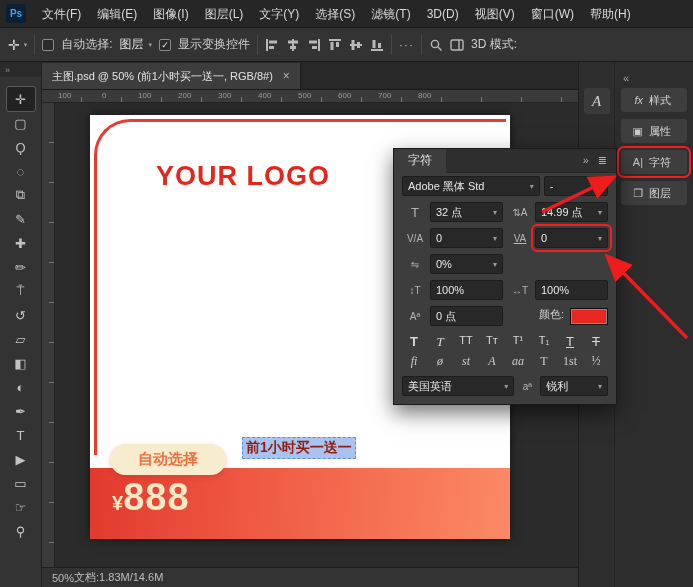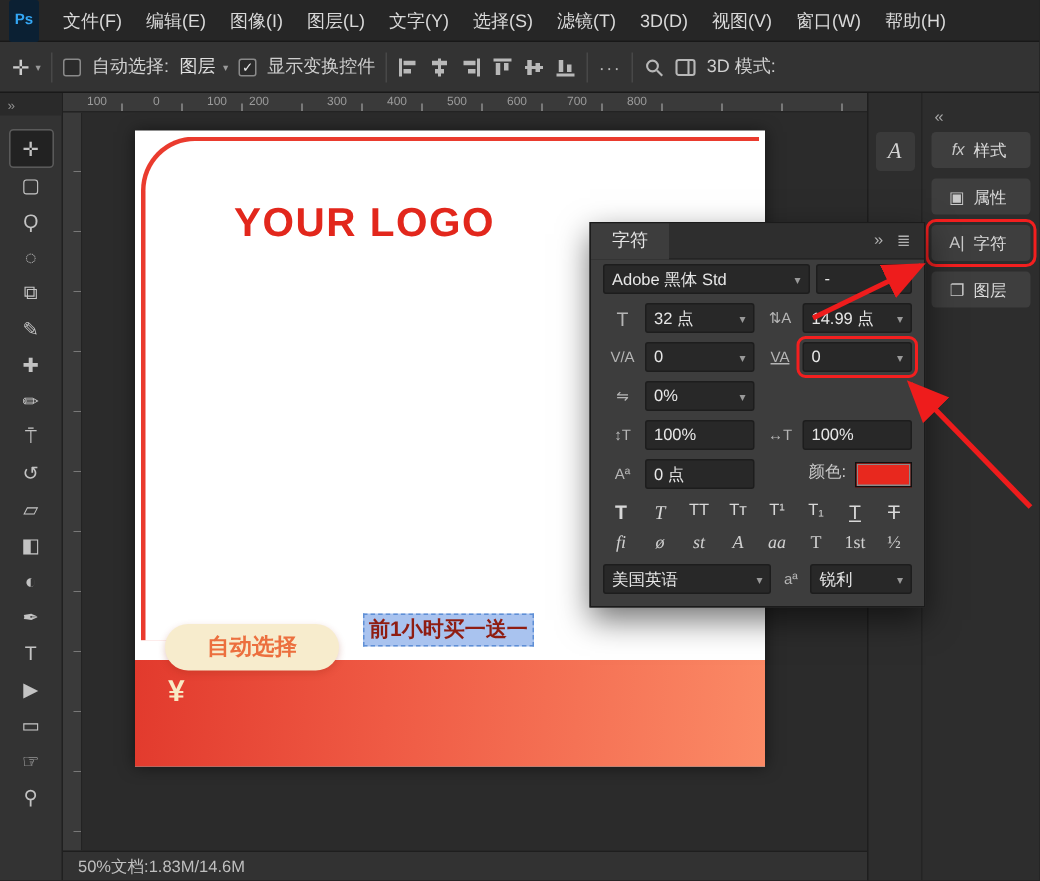--- a/index.html
+++ b/index.html
@@ -6,21 +6,21 @@
   html,body { margin:0; padding:0; }
   body {
     width:693px; height:587px; position:relative; overflow:hidden;
     background:#1d1d1d; color:#d0d0d0;
     font-family:"Liberation Sans", sans-serif;
   }
 
   
   .menu-bar { position:absolute; top:0; left:0; right:0; height:28px; background:#262626;
     display:flex; align-items:center; padding-left:6px; border-bottom:1px solid #181818; z-index:5; }
-  .ps-logo { width:20px; height:28px; background:#0b2033; color:#34a7f5; font-size:10px; font-weight:bold;
+  .ps-logo { width:20px; height:19px; background:#0b2033; color:#34a7f5; font-size:10px; font-weight:bold;
     display:flex; align-items:center; justify-content:center; border-radius:2px; margin-right:8px; }
   .menu-item { font-size:12px; color:#d9d9d9; padding:0 8px; line-height:28px; white-space:nowrap; }
 
   
   .options-bar { position:absolute; top:28px; left:0; right:0; height:34px; background:#333333;
     display:flex; align-items:center; padding:0 8px; gap:7px; border-bottom:1px solid #191919; z-index:5; }
   .sep { width:1px; height:20px; background:#484848; flex:none; }
   .tool-preset { display:flex; align-items:center; gap:4px; color:#cccccc; font-size:14px; }
   .mini-caret { font-size:7px; color:#9a9a9a; }
   .cb { width:12px; height:12px; border:1px solid #8a8a8a; background:#2b2b2b; border-radius:2px;
@@ -254,42 +254,49 @@
     <div class="tool">
         <span>☞</span>
       </div>
     <div class="tool">
         <span>⚲</span>
       </div>
   </div>
 </div>
 
 <div class="doc-col">
+  <div class="tab-bar">
+    <div class="tab">
+      <span>主图.psd @ 50% (前1小时买一送一, RGB/8#)</span>
+      <span class="tab-close">×</span>
+    </div>
+  </div>
   <div class="ruler-h">
     <span class="rt" style="left:16px">100</span>
     <span class="rt" style="left:60px">0</span>
     <span class="rt" style="left:96px">100</span>
-    <span class="rt" style="left:124px">200</span>
+    <span class="rt" style="left:136px">200</span>
     <span class="rt" style="left:176px">300</span>
     <span class="rt" style="left:216px">400</span>
     <span class="rt" style="left:256px">500</span>
     <span class="rt" style="left:296px">600</span>
     <span class="rt" style="left:336px">700</span>
     <span class="rt" style="left:376px">800</span>
   </div>
   <div class="viewport">
     <div class="ruler-v"></div>
     <div class="artboard">
       <div class="corner-frame"></div>
       <div class="logo-text">YOUR LOGO</div>
       <div class="sel-text">前1小时买一送一</div>
       <div class="banner">
         <div class="pill">自动选择</div>
         <div class="price">
           <span class="cur">¥</span>
+          <span class="val">888</span>
         </div>
       </div>
     </div>
   </div>
   <div class="status-bar">
     <span>50%</span>
     <span>文档:1.83M/14.6M</span>
   </div>
 </div>
 

